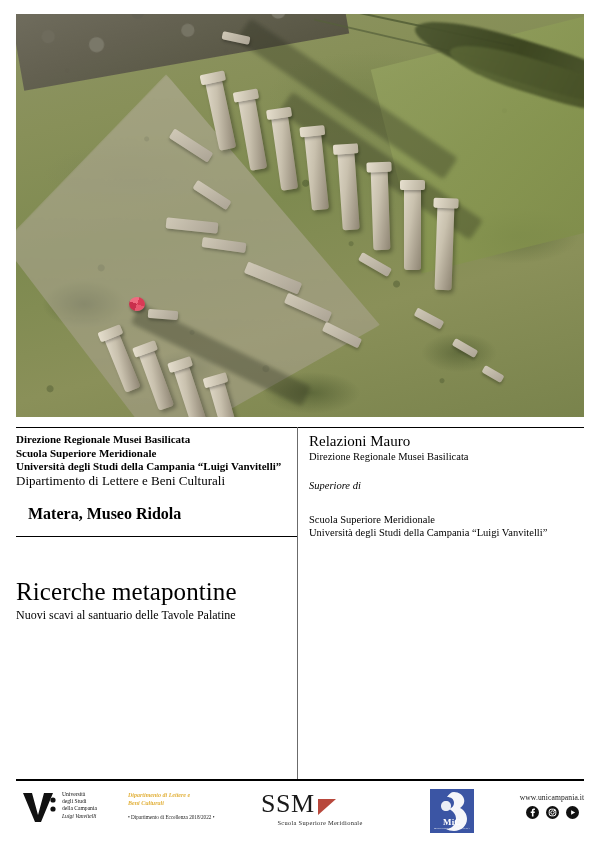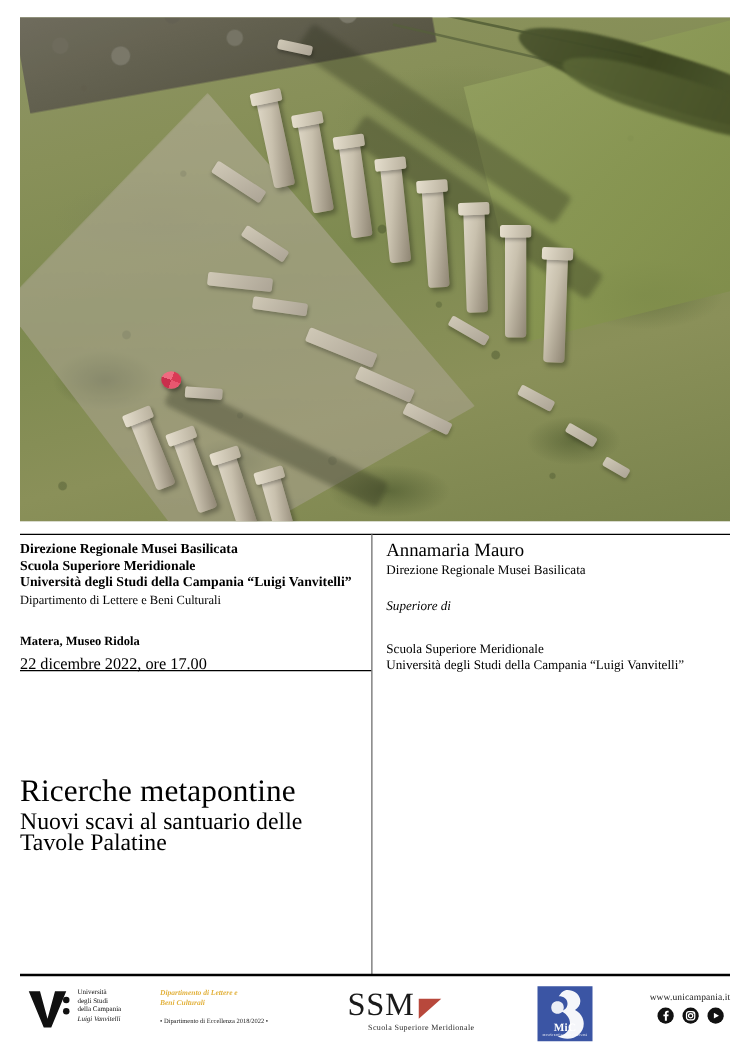--- a/index.html
+++ b/index.html
@@ -136,27 +136,27 @@
 
   
   .rule-top{position:absolute;left:16px;top:427px;width:568px;height:1px;background:#000;}
   .rule-mid{position:absolute;left:16px;top:536px;width:281px;height:1px;background:#000;}
   .vdivider{position:absolute;left:297px;top:427px;width:1px;height:353px;background:#6b6b6b;}
   .rule-bottom{position:absolute;left:16px;top:779px;width:568px;height:2px;background:#000;}
 
   
   .left-col{position:absolute;left:16px;top:433px;width:272px;}
   .org-line{font-size:11px;font-weight:bold;line-height:13.5px;color:#000;}
-  .org-sub{font-size:10px;line-height:14px;color:#000;}
-  .venue{margin-top:18px;font-size:10px;font-weight:bold;line-height:16px;}
+  .org-sub{font-size:13px;line-height:14px;color:#000;}
+  .venue{margin-top:18px;font-size:16px;font-weight:bold;line-height:16px;margin-left:12px;}
   .venue-date{font-size:13px;line-height:17px;}
 
-  .title-wrap{position:absolute;left:16px;top:620px;width:278px;}
+  .title-wrap{position:absolute;left:16px;top:578px;width:278px;}
   .main-title{font-size:25px;line-height:28px;letter-spacing:.1px;color:#000;}
-  .sub-title{font-size:19px;line-height:17px;color:#000;margin-top:1px;}
+  .sub-title{font-size:12px;line-height:17px;color:#000;margin-top:1px;}
 
   
   .right-col{position:absolute;left:309px;top:431px;width:276px;}
   .role{font-size:10.5px;font-style:italic;line-height:14px;}
   .person{font-size:15px;line-height:18px;margin-top:1px;}
   .affil{font-size:10.5px;line-height:13.5px;}
   .gap{height:15px;}
   .gap-lg{height:20px;}
 
   
@@ -164,21 +164,21 @@
 
   .logo-vanvitelli{position:absolute;left:6px;top:4px;display:flex;align-items:flex-start;}
   .vmark{position:relative;width:34px;height:32px;flex:0 0 auto;}
   .vmark svg{display:block;}
   .vtext{margin-left:6px;font-size:5.6px;line-height:7.2px;color:#111;}
   .vtext .it{font-style:italic;}
   .dept-gold{position:absolute;left:112px;top:5px;width:120px;}
   .dept-gold .g1{font-size:6px;font-style:italic;font-weight:bold;line-height:7.6px;color:#e2b13c;}
   .dept-ecc{position:absolute;left:112px;top:27px;font-size:5.2px;color:#222;white-space:nowrap;}
 
-  .logo-ssm{position:absolute;left:262px;top:4px;}
+  .logo-ssm{position:absolute;left:245px;top:4px;}
   .ssm-row{display:flex;align-items:flex-end;}
   .ssm-text{font-family:"Liberation Serif",serif;font-size:26px;line-height:26px;letter-spacing:.5px;color:#1a1a1a;}
   .ssm-tri{width:0;height:0;margin-left:3px;margin-bottom:2px;
     border-left:18px solid #b8483c;border-bottom:16px solid transparent;}
   .ssm-sub{font-size:6.4px;letter-spacing:.3px;color:#2a2a2a;margin-top:2px;text-align:center;width:118px;}
 
   .logo-mic{position:absolute;left:414px;top:2px;width:44px;height:44px;background:#3b55a4;
     display:flex;flex-direction:column;align-items:center;justify-content:flex-end;overflow:hidden;}
   .mic-fig{position:absolute;left:0;top:0;width:44px;height:44px;}
   .mic-word{position:relative;font-size:9px;font-weight:bold;color:#fff;line-height:9px;letter-spacing:.2px;z-index:2;}
@@ -248,30 +248,29 @@
   <div class="rule-mid"></div>
   <div class="rule-bottom"></div>
 
   <div class="left-col">
     <div class="org-line">Direzione Regionale Musei Basilicata</div>
     <div class="org-line">Scuola Superiore Meridionale</div>
     <div class="org-line">Università degli Studi della Campania “Luigi Vanvitelli”</div>
     <div class="org-sub">Dipartimento di Lettere e Beni Culturali</div>
 
     <div class="venue">Matera, Museo Ridola</div>
-    <div class="venue-date">22 dicembre 2022, ore 17.00</div>
   </div>
 
   <div class="title-wrap">
     <div class="main-title">Ricerche metapontine</div>
     <div class="sub-title">Nuovi scavi al santuario delle Tavole Palatine</div>
   </div>
 
   <div class="right-col">
-    <div class="person">Annamaria Mauro</div>
+    <div class="person">Relazioni Mauro</div>
     <div class="affil">Direzione Regionale Musei Basilicata</div>
 
     <div class="gap"></div>
 
     <div class="role">Superiore di</div>
 
     <div class="gap-lg"></div>
 
     <div class="affil">Scuola Superiore Meridionale</div>
     <div class="affil">Università degli Studi della Campania “Luigi Vanvitelli”</div>

